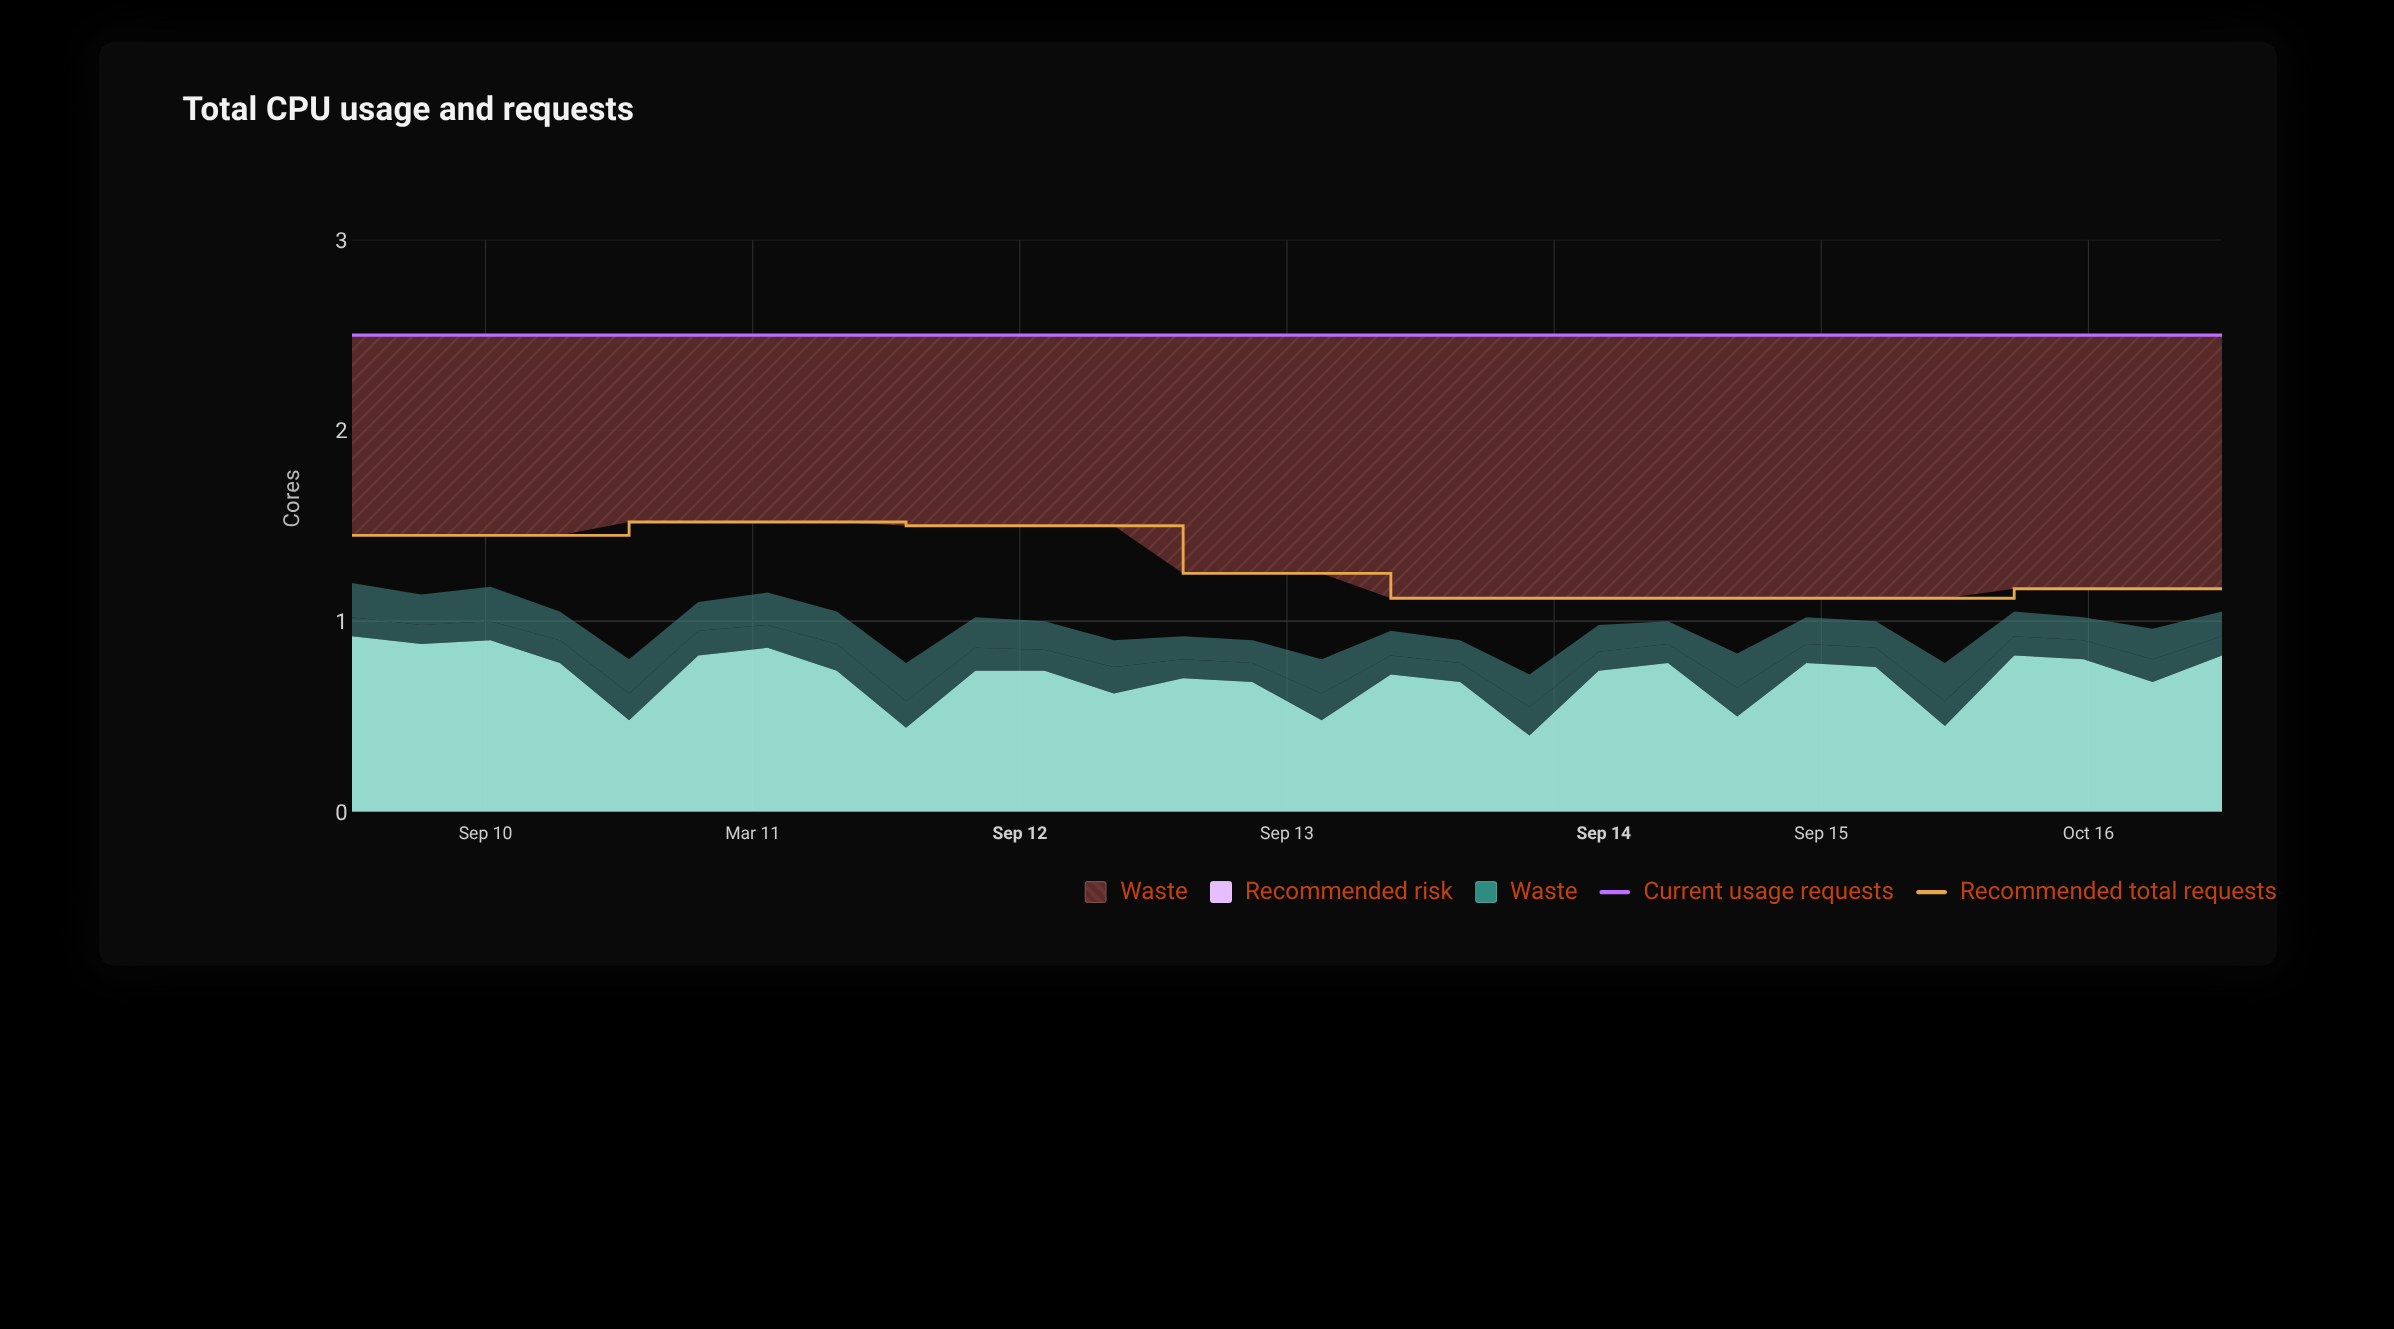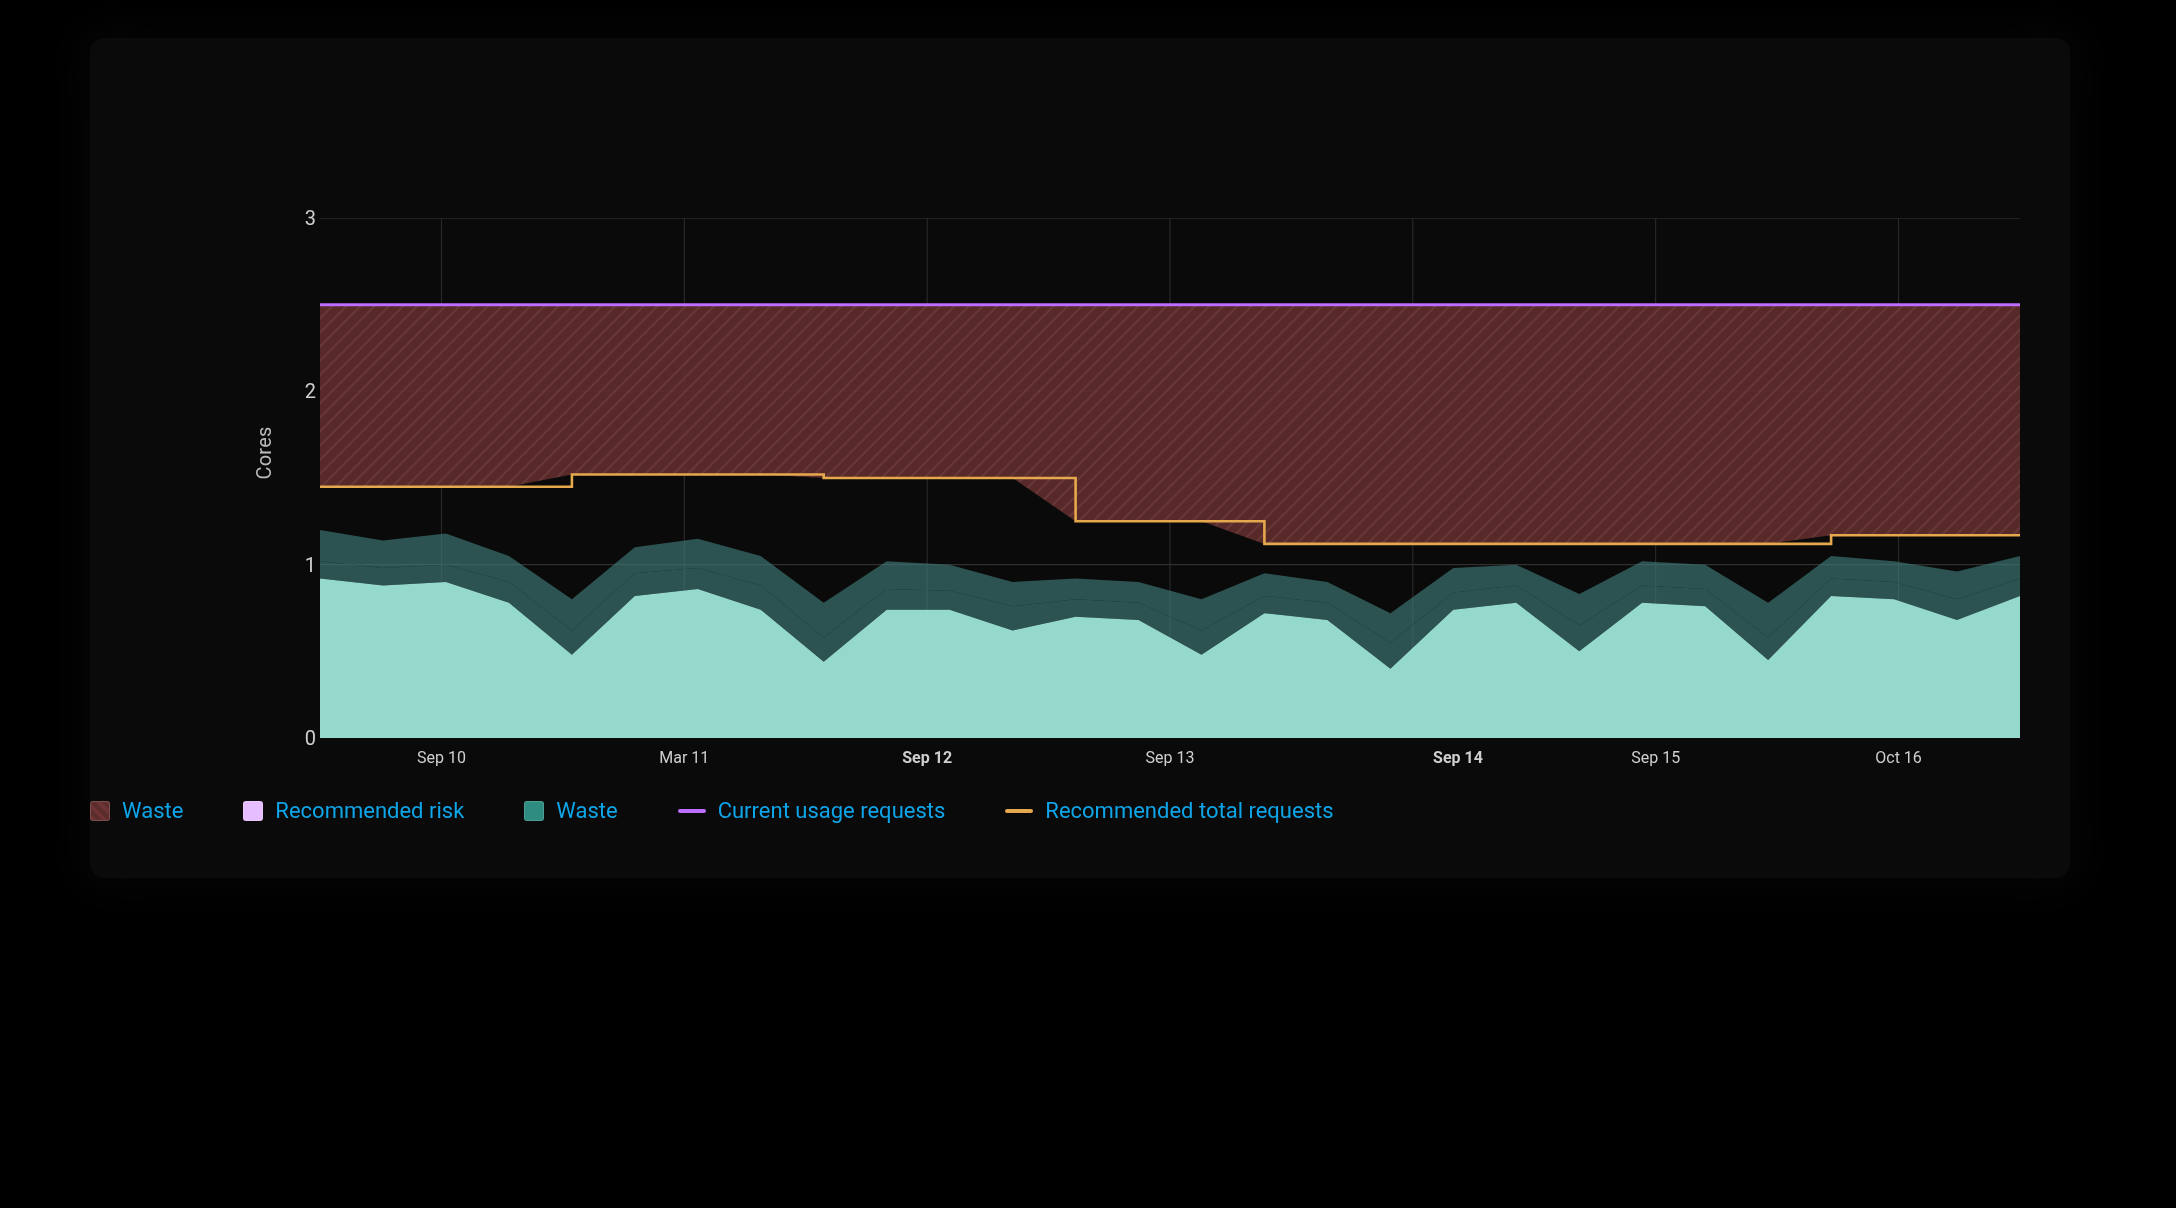--- a/index.html
+++ b/index.html
@@ -115,25 +115,25 @@
   .area-usage-low {
     fill: #9de5d8;
     fill-opacity: 0.95;
   }
   .legend {
     position: absolute;
     left: 0;
     top: 760px;
     width: 100%;
     display: flex;
-    justify-content: flex-start;
+    justify-content: flex-end;
     align-items: center;
-    gap: 60px;
+    gap: 20px;
     font-size: 22px;
-    color: #0ea5e9;
+    color: #c2410c;
   }
   .legend-item {
     display: flex;
     align-items: center;
     gap: 12px;
   }
   .swatch {
     width: 20px;
     height: 20px;
     border-radius: 3px;
@@ -149,20 +149,21 @@
   .sw-perf    { background:#e6bdff; }
   .sw-usage   { background:#2f8c80; }
   .sw-current { background:#bd6dff; }
   .sw-reco    { background:#e6a84d; }
 </style>
 </head>
 <body>
 
 <div class="outer">
   <div class="card">
+    <div class="title">Total CPU usage and requests</div>
 
     <div class="chart-area">
       <div class="ylabel">Cores</div>
 
       <div class="y-tick" style="top: 48px;">3</div>
       <div class="y-tick" style="top: 221.333px;">2</div>
       <div class="y-tick" style="top: 394.667px;">1</div>
       <div class="y-tick" style="top: 568px;">0</div>
 
       <svg class="plot" viewBox="0 0 1700 520" preserveAspectRatio="none">

